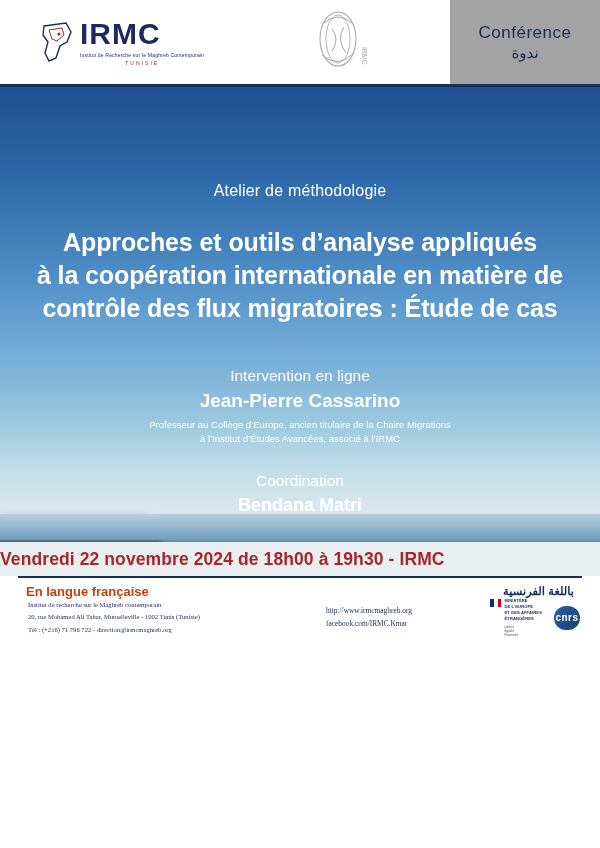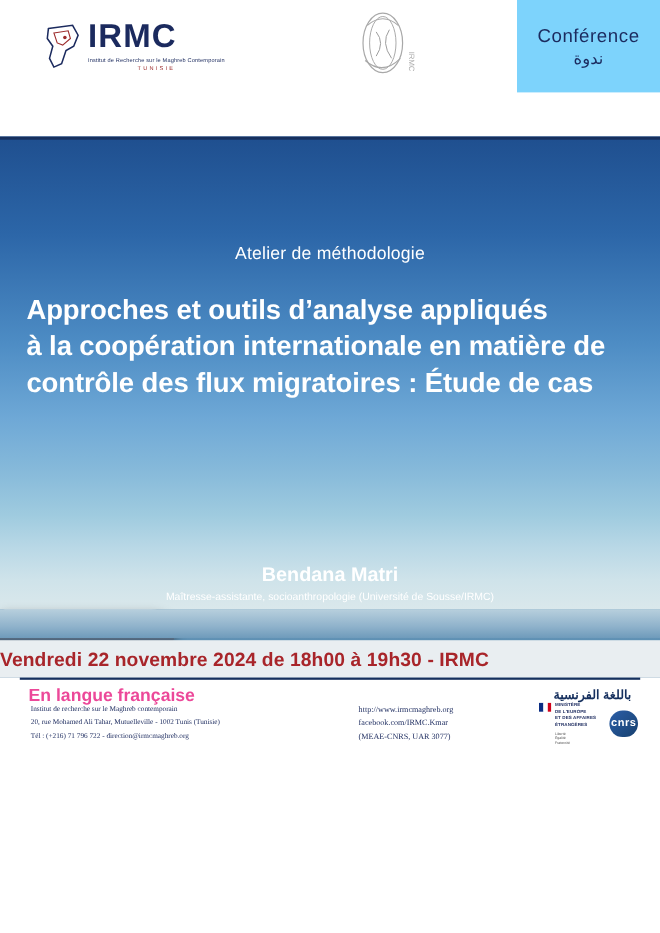--- a/index.html
+++ b/index.html
@@ -76,22 +76,22 @@
     align-items: center;
     justify-content: center;
   }
   .arabic-emblem {
     width: 86px;
     height: 66px;
     position: relative;
     opacity: 0.75;
   }
   .header-right {
-    width: 130px;
-    background: #7dd3fc;
+    width: 150px;
+    background: #a3a3a3;
     display: flex;
     flex-direction: column;
     align-items: center;
     justify-content: center;
     gap: 1px;
   }
   .conf-fr {
     font-size: 17px;
     color: #1b2a5e;
     letter-spacing: 0.5px;
@@ -101,21 +101,20 @@
     color: #1b2a5e;
     direction: rtl;
   }
 
   
   .main {
     position: relative;
     height: 492px;
     background: linear-gradient(to bottom, #1f4f8f 0%, #2c66a8 18%, #4d8cc4 38%, #6ea8d6 52%, #87bada 62%, #9fcbdf 70%, #b9d8e6 76%, #cfe3ea 82%, #dfeaec 90%, #e7eef0 100%);
     overflow: hidden;
-    margin-top: 40px;
   }
   .topbar-line {
     position: absolute;
     top: 0; left: 0; right: 0;
     height: 3px;
     background: #16305e;
   }
 
   
   .sea {
@@ -187,21 +186,21 @@
     position: absolute;
     top: 98px; left: 0; right: 0;
     text-align: center;
     color: #ffffff;
     font-size: 16px;
     letter-spacing: 0.2px;
   }
   .title {
     position: absolute;
     top: 142px; left: 24px; right: 24px;
-    text-align: left;
+    text-align: center;
     color: #ffffff;
     font-size: 25px;
     font-weight: bold;
     line-height: 1.32;
     letter-spacing: -0.1px;
   }
   .speaker-block {
     position: absolute;
     top: 283px; left: 0; right: 0;
     text-align: center;
@@ -280,22 +279,22 @@
     background: #16305e;
   }
   .footer-row1 {
     position: absolute;
     top: 8px; left: 0; right: 0;
     height: 22px;
   }
   .lang-fr {
     position: absolute;
     left: 26px; top: 0;
-    color: #ec4899;
-    font-size: 16px;
+    color: #c2410c;
+    font-size: 13px;
     font-weight: bold;
   }
   .entree {
     position: absolute;
     left: 0; right: 0; top: 2px;
     text-align: center;
     color: #a8252a;
     font-size: 11.5px;
     font-weight: bold;
   }
@@ -428,22 +427,29 @@
     <div class="topbar-line"></div>
 
     <div class="atelier">Atelier de méthodologie</div>
 
     <div class="title">
       <div>Approches et outils d’analyse appliqués</div>
       <div>à la coopération internationale en matière de</div>
       <div>contrôle des flux migratoires : Étude de cas</div>
     </div>
 
+    <div class="speaker-block">
+      <div class="sp-role">Intervention en ligne</div>
+      <div class="sp-name">Jean-Pierre Cassarino</div>
+      <div class="sp-aff">Professeur au Collège d’Europe, ancien titulaire de la Chaire Migrations</div>
+      <div class="sp-aff">à l’Institut d’Études Avancées, associé à l’IRMC</div>
+    </div>
 
     <div class="coord-block">
+      <div class="co-role">Coordination</div>
       <div class="co-name">Bendana Matri</div>
       <div class="co-aff">Maîtresse-assistante, socioanthropologie (Université de Sousse/IRMC)</div>
       <div class="co-amp">&amp;</div>
       <div class="co-name2">Kmar Bendana</div>
       <div class="co-aff2">(Université de La Manouba/IRMC)</div>
     </div>
 
     <div class="sea">
       <div class="sea-horizon"></div>
 
@@ -496,21 +502,20 @@
     <div class="footer-cols">
       <div class="f-col-left">
         <div>Institut de recherche sur le Maghreb contemporain</div>
         <div>20, rue Mohamed Ali Tahar, Mutuelleville - 1002 Tunis (Tunisie)</div>
         <div>Tél : (+216) 71 796 722 - direction@irmcmaghreb.org</div>
       </div>
 
       <div class="f-col-mid">
         <div>http://www.irmcmaghreb.org</div>
         <div>facebook.com/IRMC.Kmar</div>
-        <div>(MEAE-CNRS, UAR 3077)</div>
       </div>
 
       <div class="f-col-right">
         <div class="mae-logo">
           <div class="flag">
             <i class="b"></i>
               <i class="w"></i>
               <i class="r"></i>
           </div>
           <div>

